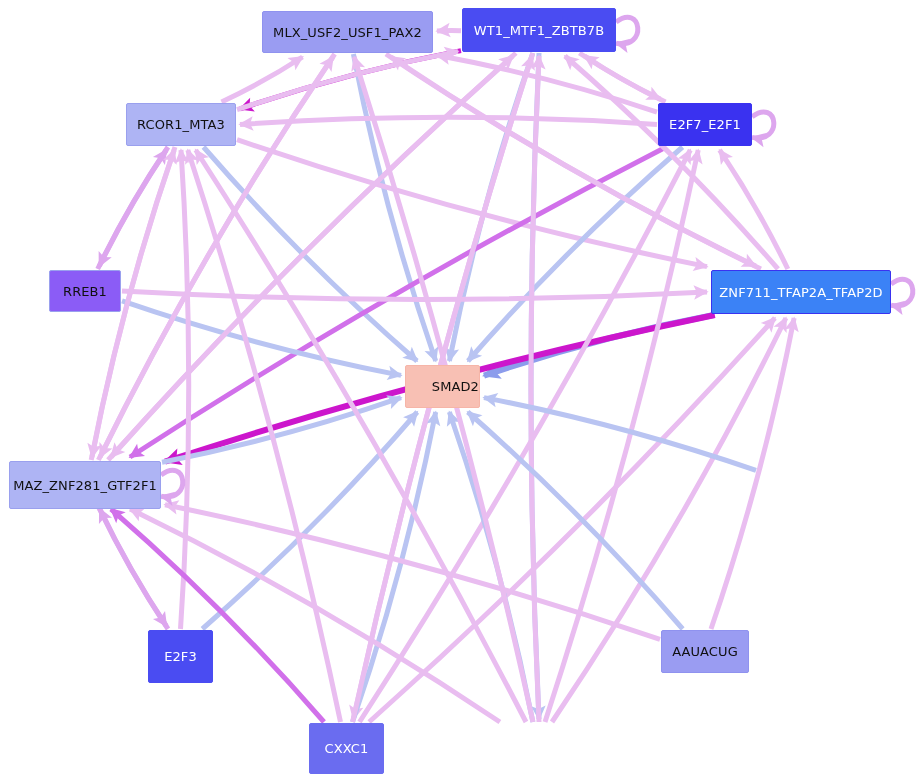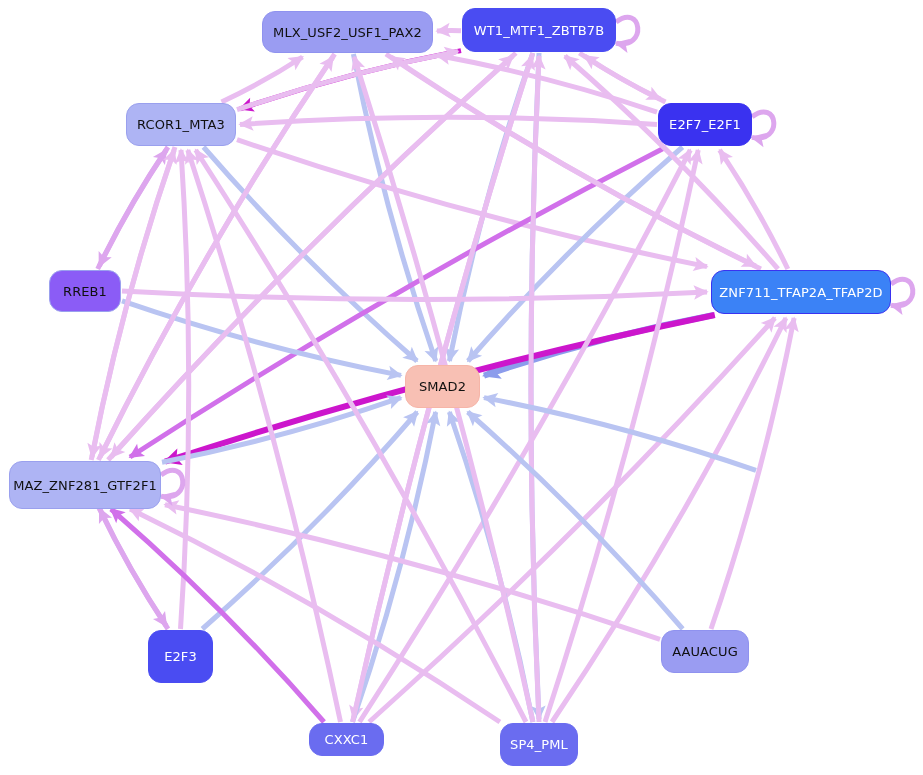--- a/index.html
+++ b/index.html
@@ -23,21 +23,21 @@
     top: 0;
     width: 923px;
     height: 775px;
   }
   .node {
     position: absolute;
     box-sizing: border-box;
     display: flex;
     align-items: center;
     justify-content: center;
-    border-radius: 13px;
+    border-radius: 2px;
     white-space: nowrap;
     font-size: 13px;
     letter-spacing: 0.1px;
     line-height: 1;
     text-align: center;
     -webkit-font-smoothing: antialiased;
   }
   .node-label {
     pointer-events: none;
   }
@@ -137,31 +137,28 @@
     </div>
     <div class="node" style="left: 658px; top: 103px; width: 94px; height: 43px; background: rgb(58, 50, 240); border: 1px solid rgb(58, 50, 240); color: rgb(255, 255, 255); text-align: right;">
       <span class="node-label">E2F7_E2F1</span>
     </div>
     <div class="node" style="left: 49px; top: 270px; width: 72px; height: 42px; background: #8b5cf6; border: 1px solid rgb(154, 160, 238); color: rgb(16, 16, 16);">
       <span class="node-label">RREB1</span>
     </div>
     <div class="node" style="left: 711px; top: 270px; width: 180px; height: 44px; background: #3b82f6; border: 1px solid rgb(58, 50, 240); color: rgb(255, 255, 255);">
       <span class="node-label">ZNF711_TFAP2A_TFAP2D</span>
     </div>
-    <div class="node" style="left: 405px; top: 365px; width: 75px; height: 43px; background: rgb(248, 192, 180); border: 1px solid rgb(246, 181, 168); color: rgb(16, 16, 16);">
+    <div class="node" style="left: 405px; top: 365px; width: 75px; height: 43px; background: rgb(248, 192, 180); border: 1px solid rgb(246, 181, 168); color: rgb(16, 16, 16); justify-content: flex-end;">
       <span class="node-label">SMAD2</span>
     </div>
     <div class="node" style="left: 9px; top: 461px; width: 152px; height: 48px; background: rgb(174, 180, 244); border: 1px solid rgb(154, 160, 238); color: rgb(16, 16, 16);">
       <span class="node-label">MAZ_ZNF281_GTF2F1</span>
     </div>
     <div class="node" style="left: 148px; top: 630px; width: 65px; height: 53px; background: rgb(74, 76, 242); border: 1px solid rgb(74, 76, 242); color: rgb(255, 255, 255);">
       <span class="node-label">E2F3</span>
     </div>
     <div class="node" style="left: 661px; top: 630px; width: 88px; height: 43px; background: rgb(154, 156, 242); border: 1px solid rgb(143, 146, 239); color: rgb(16, 16, 16);">
       <span class="node-label">AAUACUG</span>
     </div>
-    <div class="node" style="left: 309px; top: 723px; width: 75px; height: 33px; background: rgb(106, 108, 240); border: 1px solid rgb(106, 108, 240); color: rgb(255, 255, 255);">
+    <div class="node" style="left: 309px; top: 723px; width: 75px; height: 51px; background: rgb(106, 108, 240); border: 1px solid rgb(106, 108, 240); color: rgb(255, 255, 255);">
       <span class="node-label">CXXC1</span>
-    </div>
-    <div class="node" style="left: 500px; top: 723px; width: 78px; height: 43px; background: rgb(106, 108, 240); border: 1px solid rgb(106, 108, 240); color: rgb(255, 255, 255);">
-      <span class="node-label">SP4_PML</span>
     </div>
   </div>
 
 </body></html>

